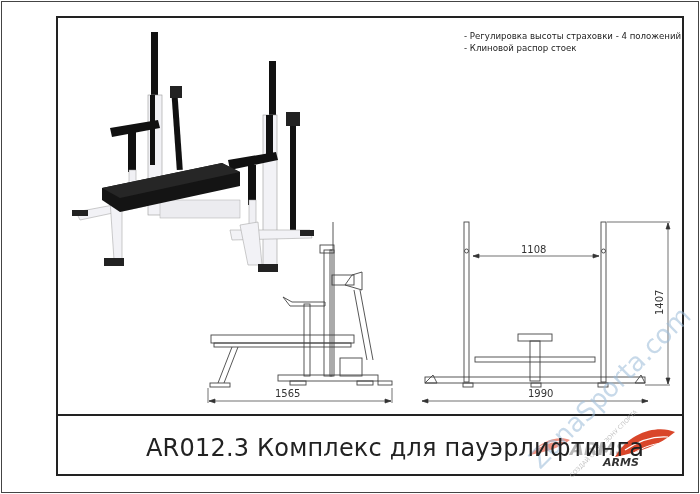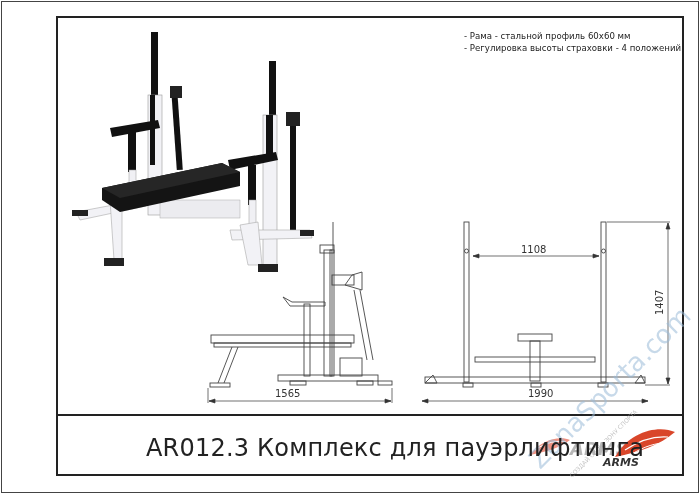--- a/index.html
+++ b/index.html
@@ -15,22 +15,22 @@
   .wm { font-family:"DejaVu Sans", sans-serif; }
 </style>
 </head>
 <body>
 
 <div class="outer"></div>
 <div class="inner"></div>
 <div class="sep"></div>
 
 <ul class="specs">
-  <li>- Рама - стальной профиль 60х60 мм</li>
   <li>- Регулировка высоты страховки - 4 положений</li>
+  <li>- Клиновой распор стоек</li>
 </ul>
 
 <svg width="700" height="494" viewBox="0 0 700 494">
 
   <g>
 
     <rect x="151" y="32" width="7" height="70" fill="#111"></rect>
     <rect x="148" y="95" width="14" height="120" fill="#f2f2f6" stroke="#999" stroke-width="0.6"></rect>
     <rect x="150" y="95" width="5" height="70" fill="#111"></rect>
 

